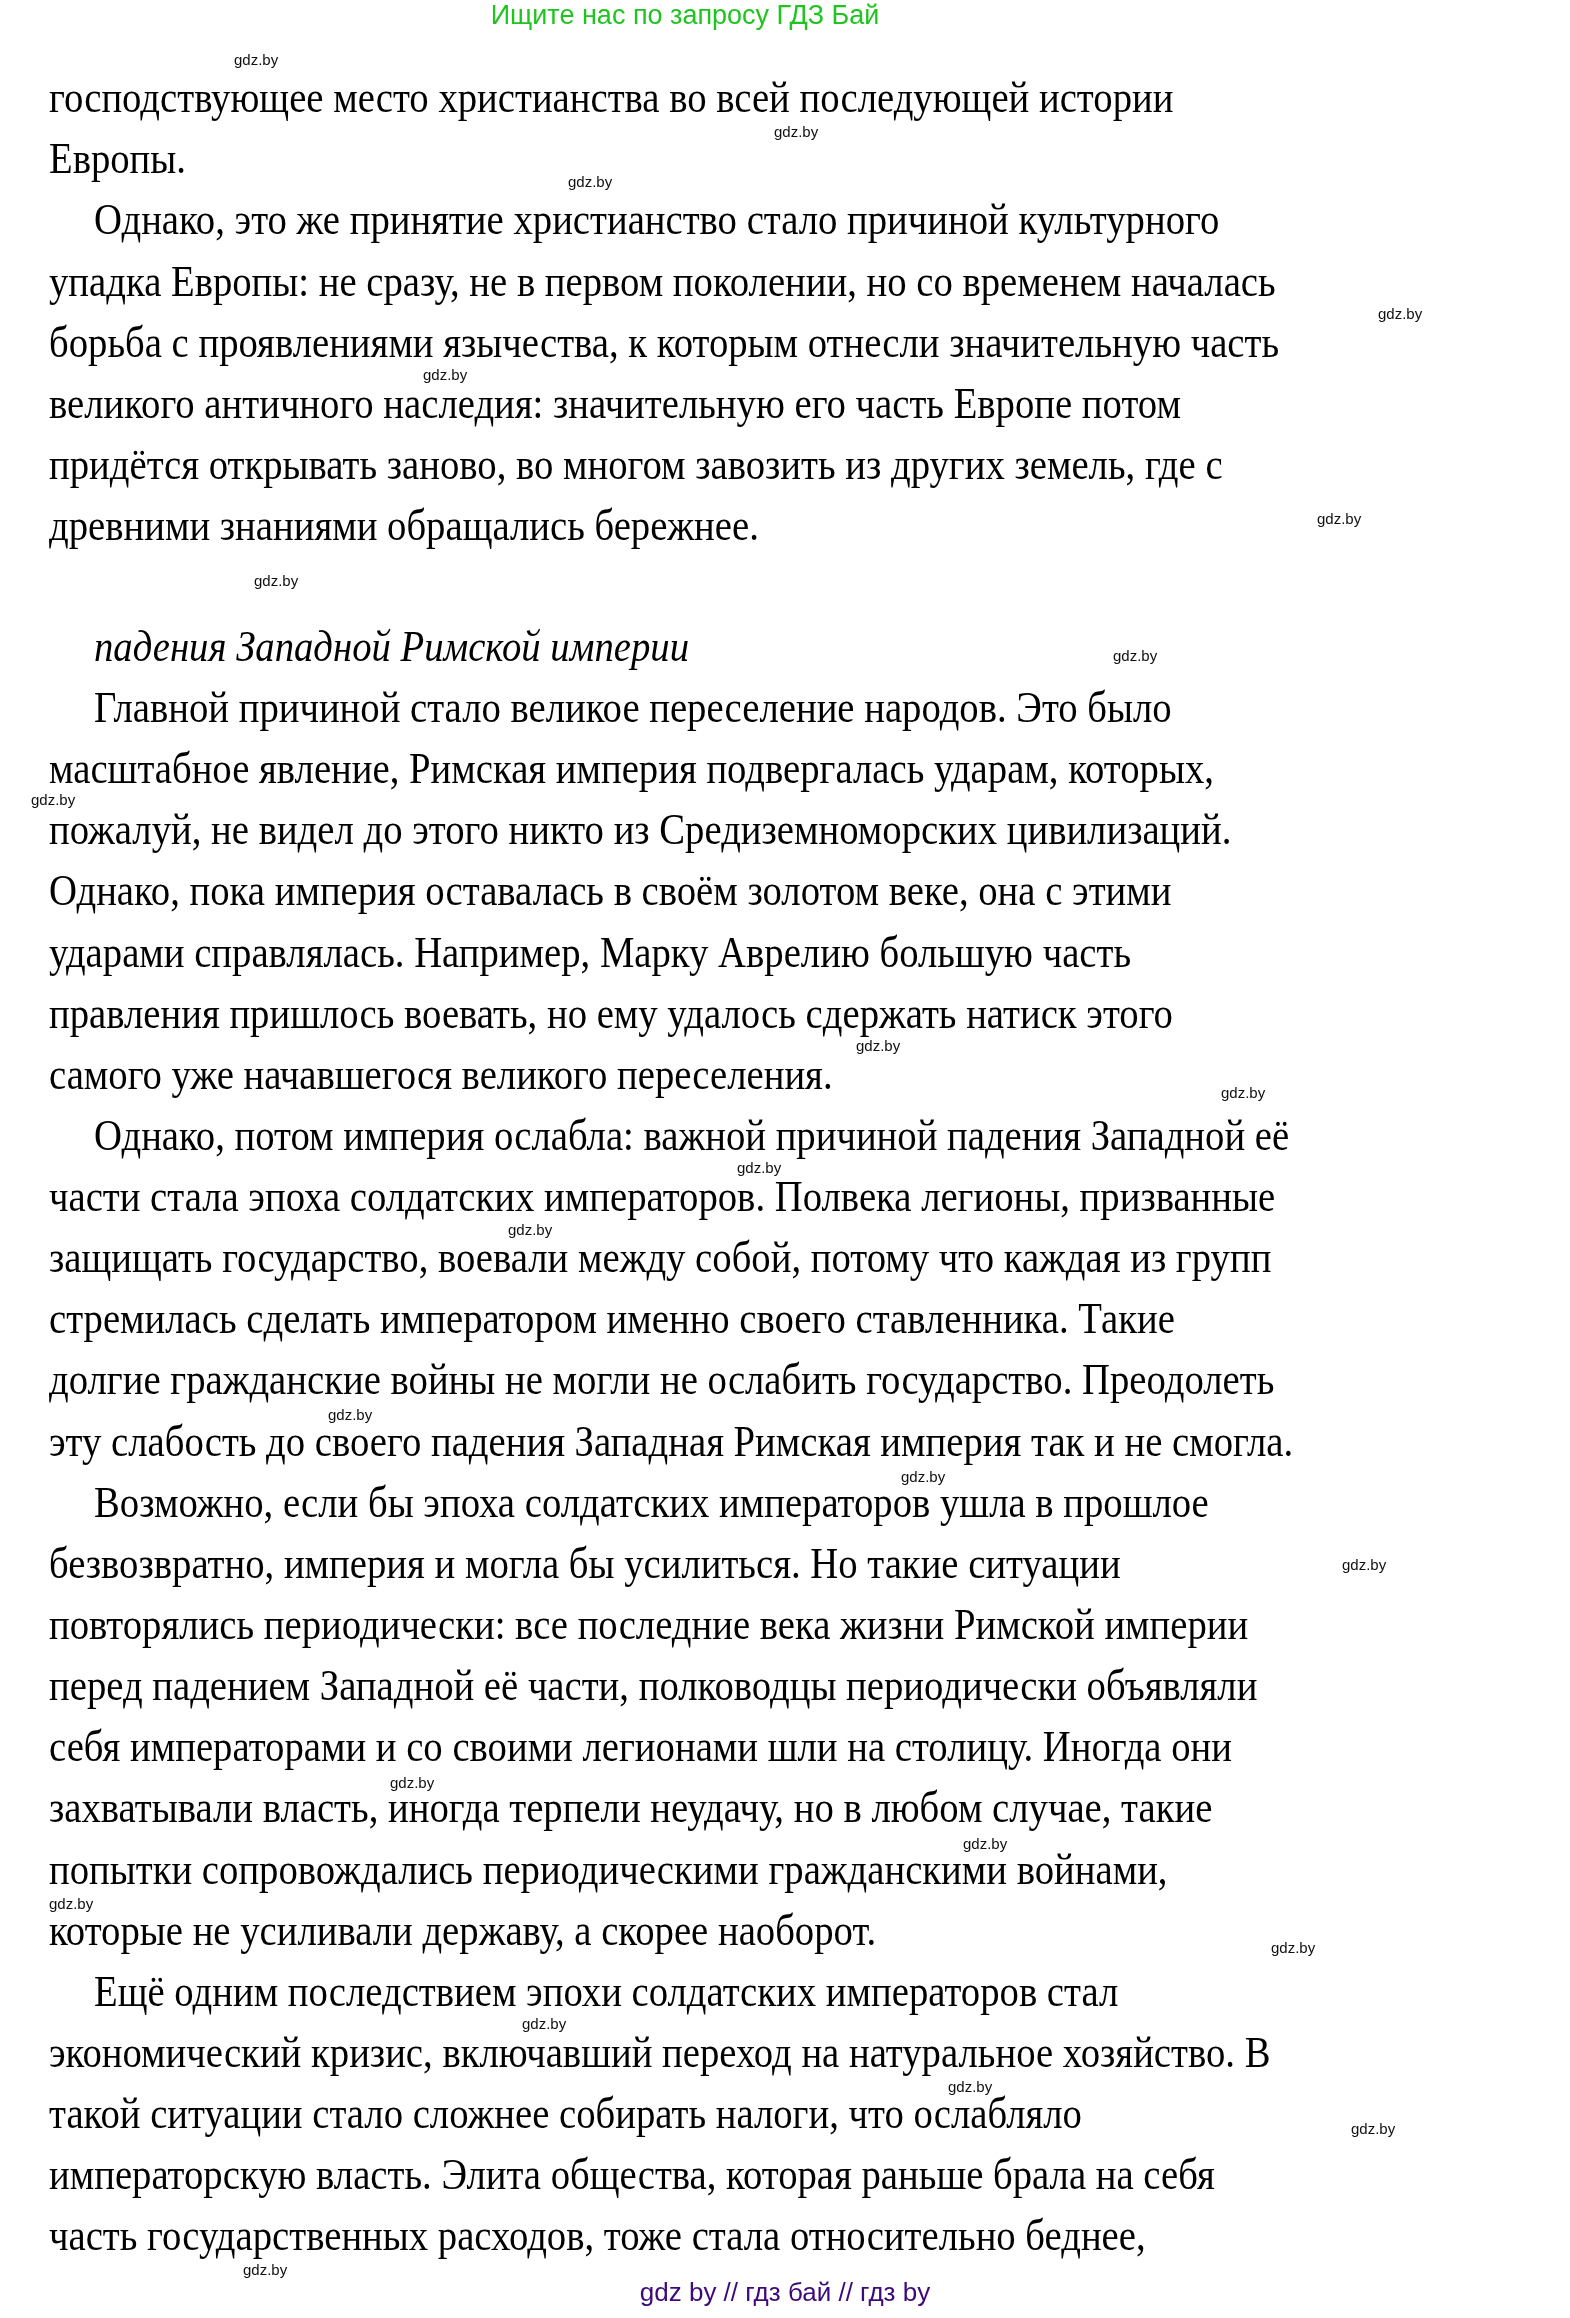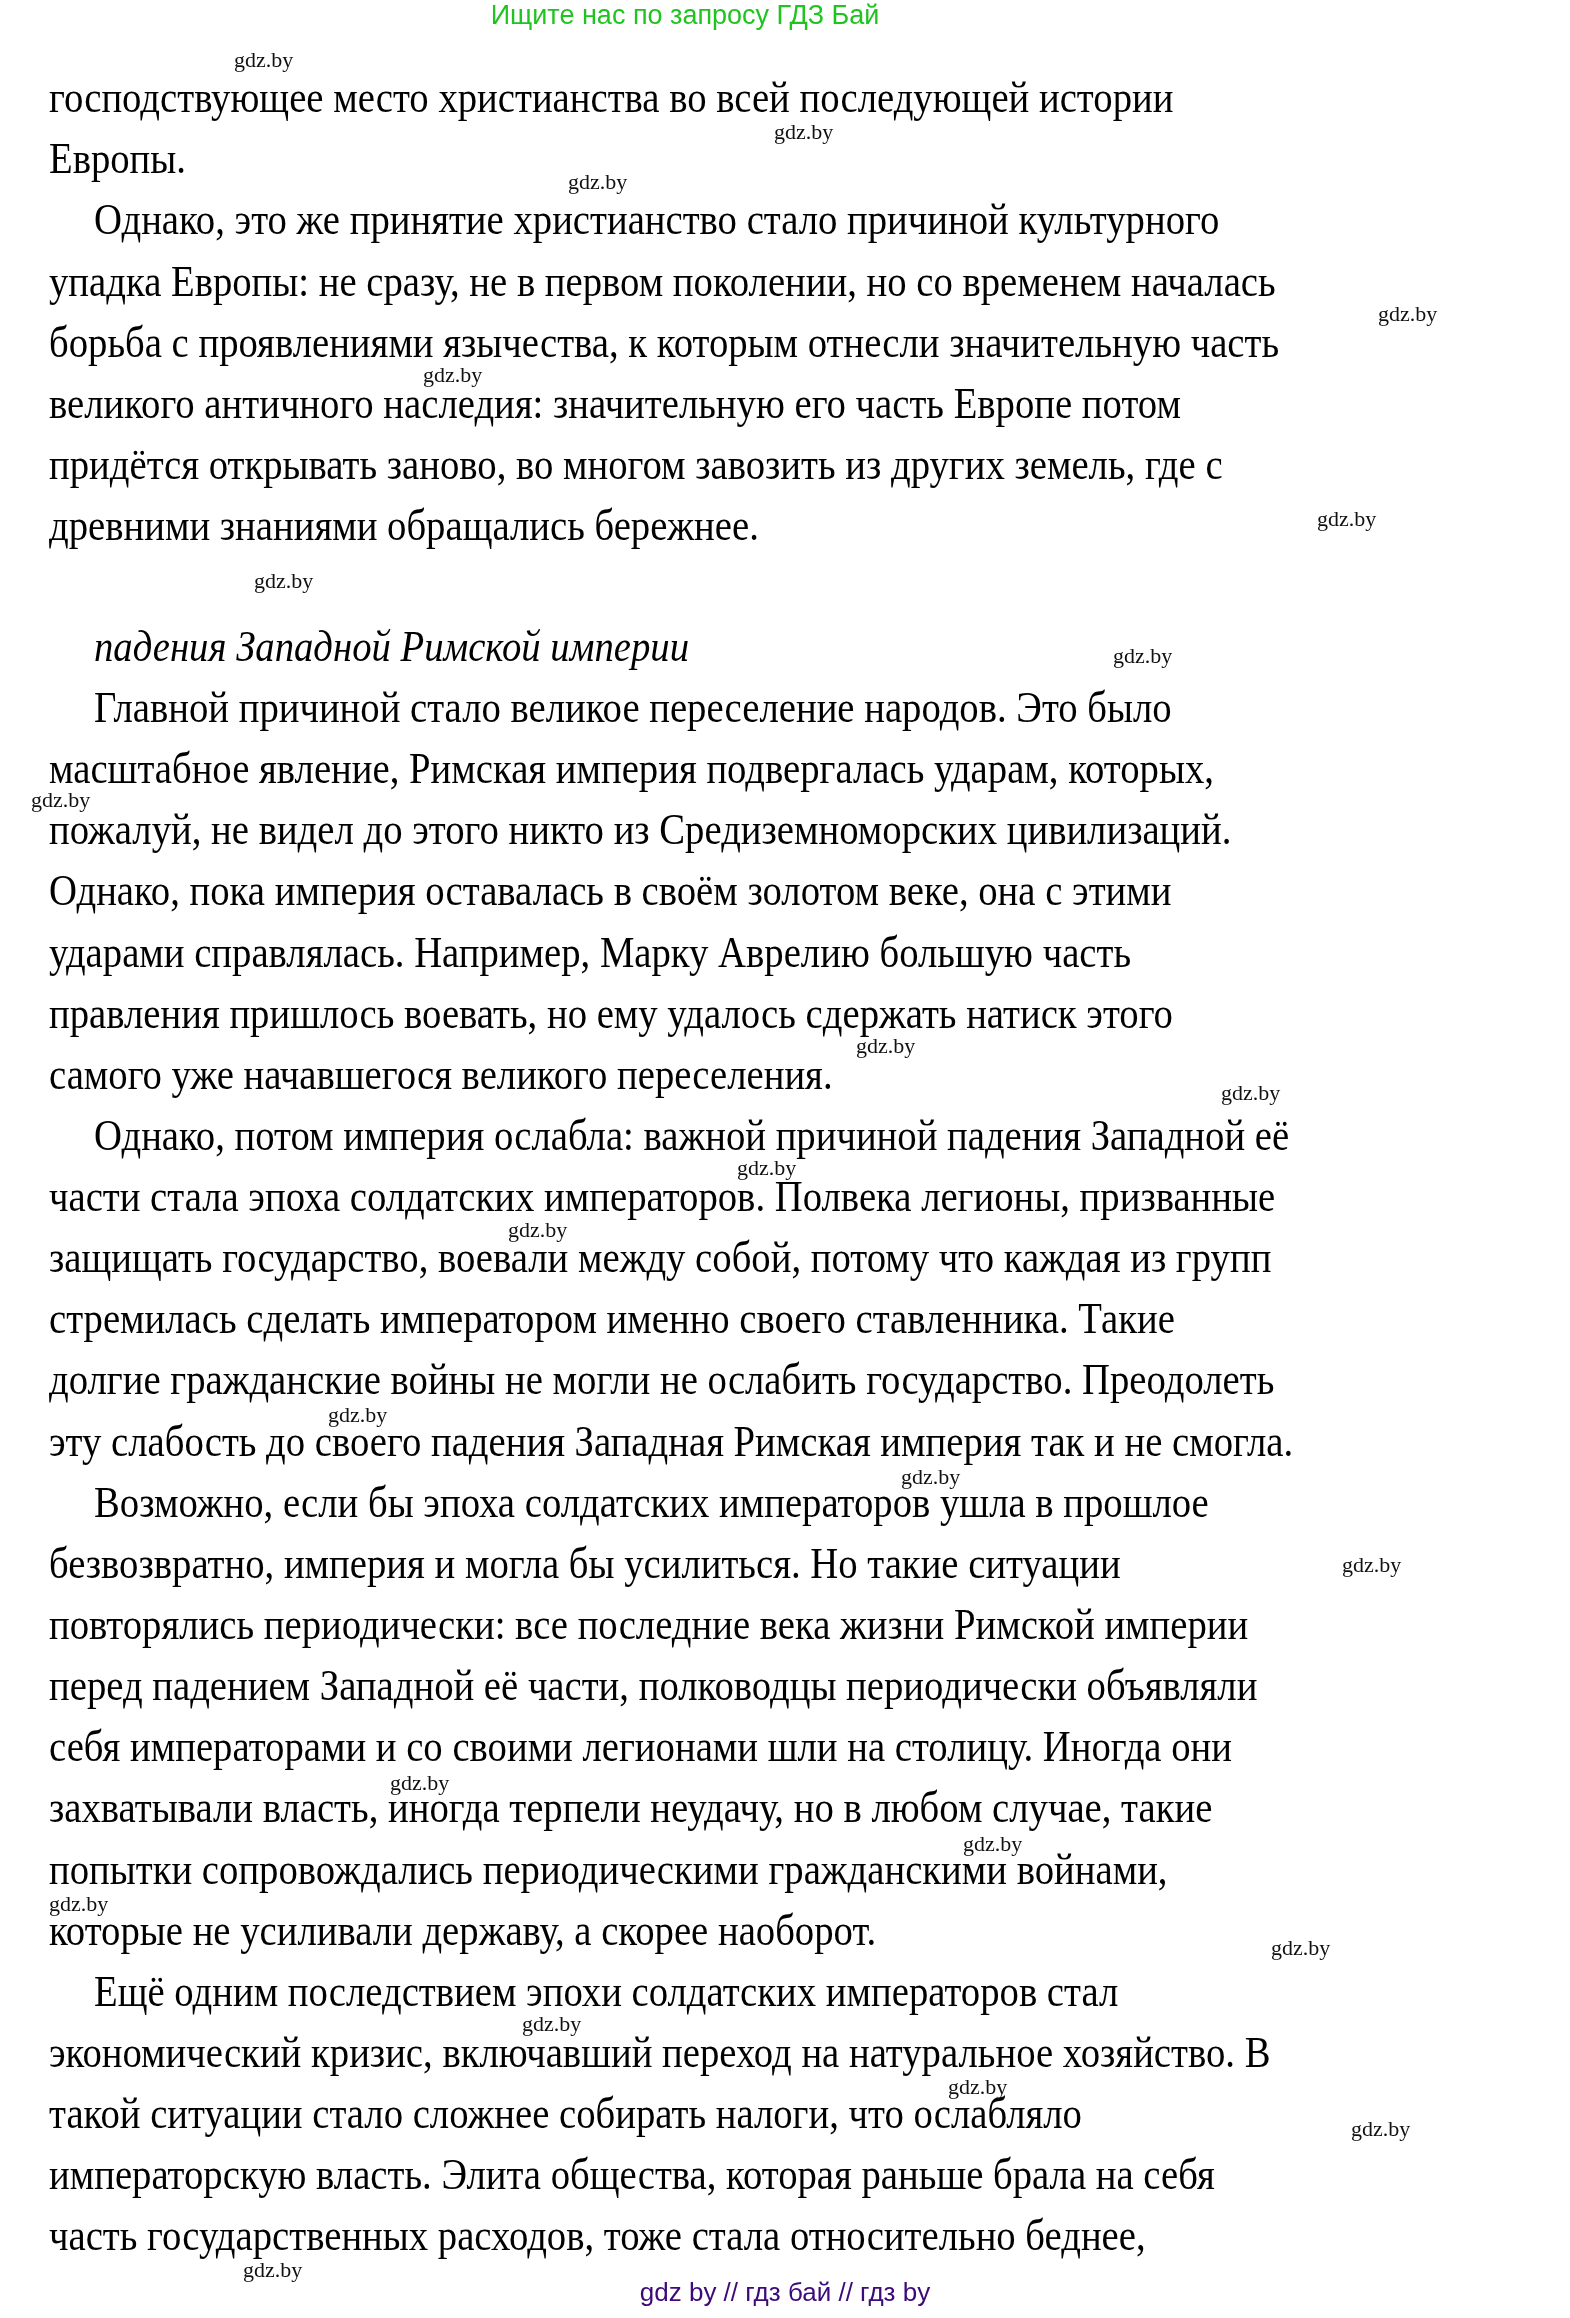--- a/index.html
+++ b/index.html
@@ -12,21 +12,21 @@
   .page { position: absolute; left: 0; top: 0; width: 1570px; height: 2319px; }
   .line {
     position: absolute; left: 49px; white-space: nowrap;
     font-family: "Liberation Serif", serif; font-size: 45px; line-height: 50px;
     color: #000000; transform-origin: left center;
   }
   .line.indent { left: 94px; }
   .line.italic { font-style: italic; left: 94px; }
   .wm {
     position: absolute; white-space: nowrap;
-    font-family: Liberation Serif, serif; font-size: 22px; line-height: 25px;
+    font-family: Liberation Sans, sans-serif; font-size: 15px; line-height: 25px;
     color: #111111;
   }
   .footer {
     position: absolute; left: 0; top: 2277px; width: 1570px; height: 34px;
     text-align: center; font-family: "Liberation Sans", sans-serif;
     font-size: 26px; line-height: 31px; color: #3d0a7a;
   }
 </style>
 </head>
 <body>

